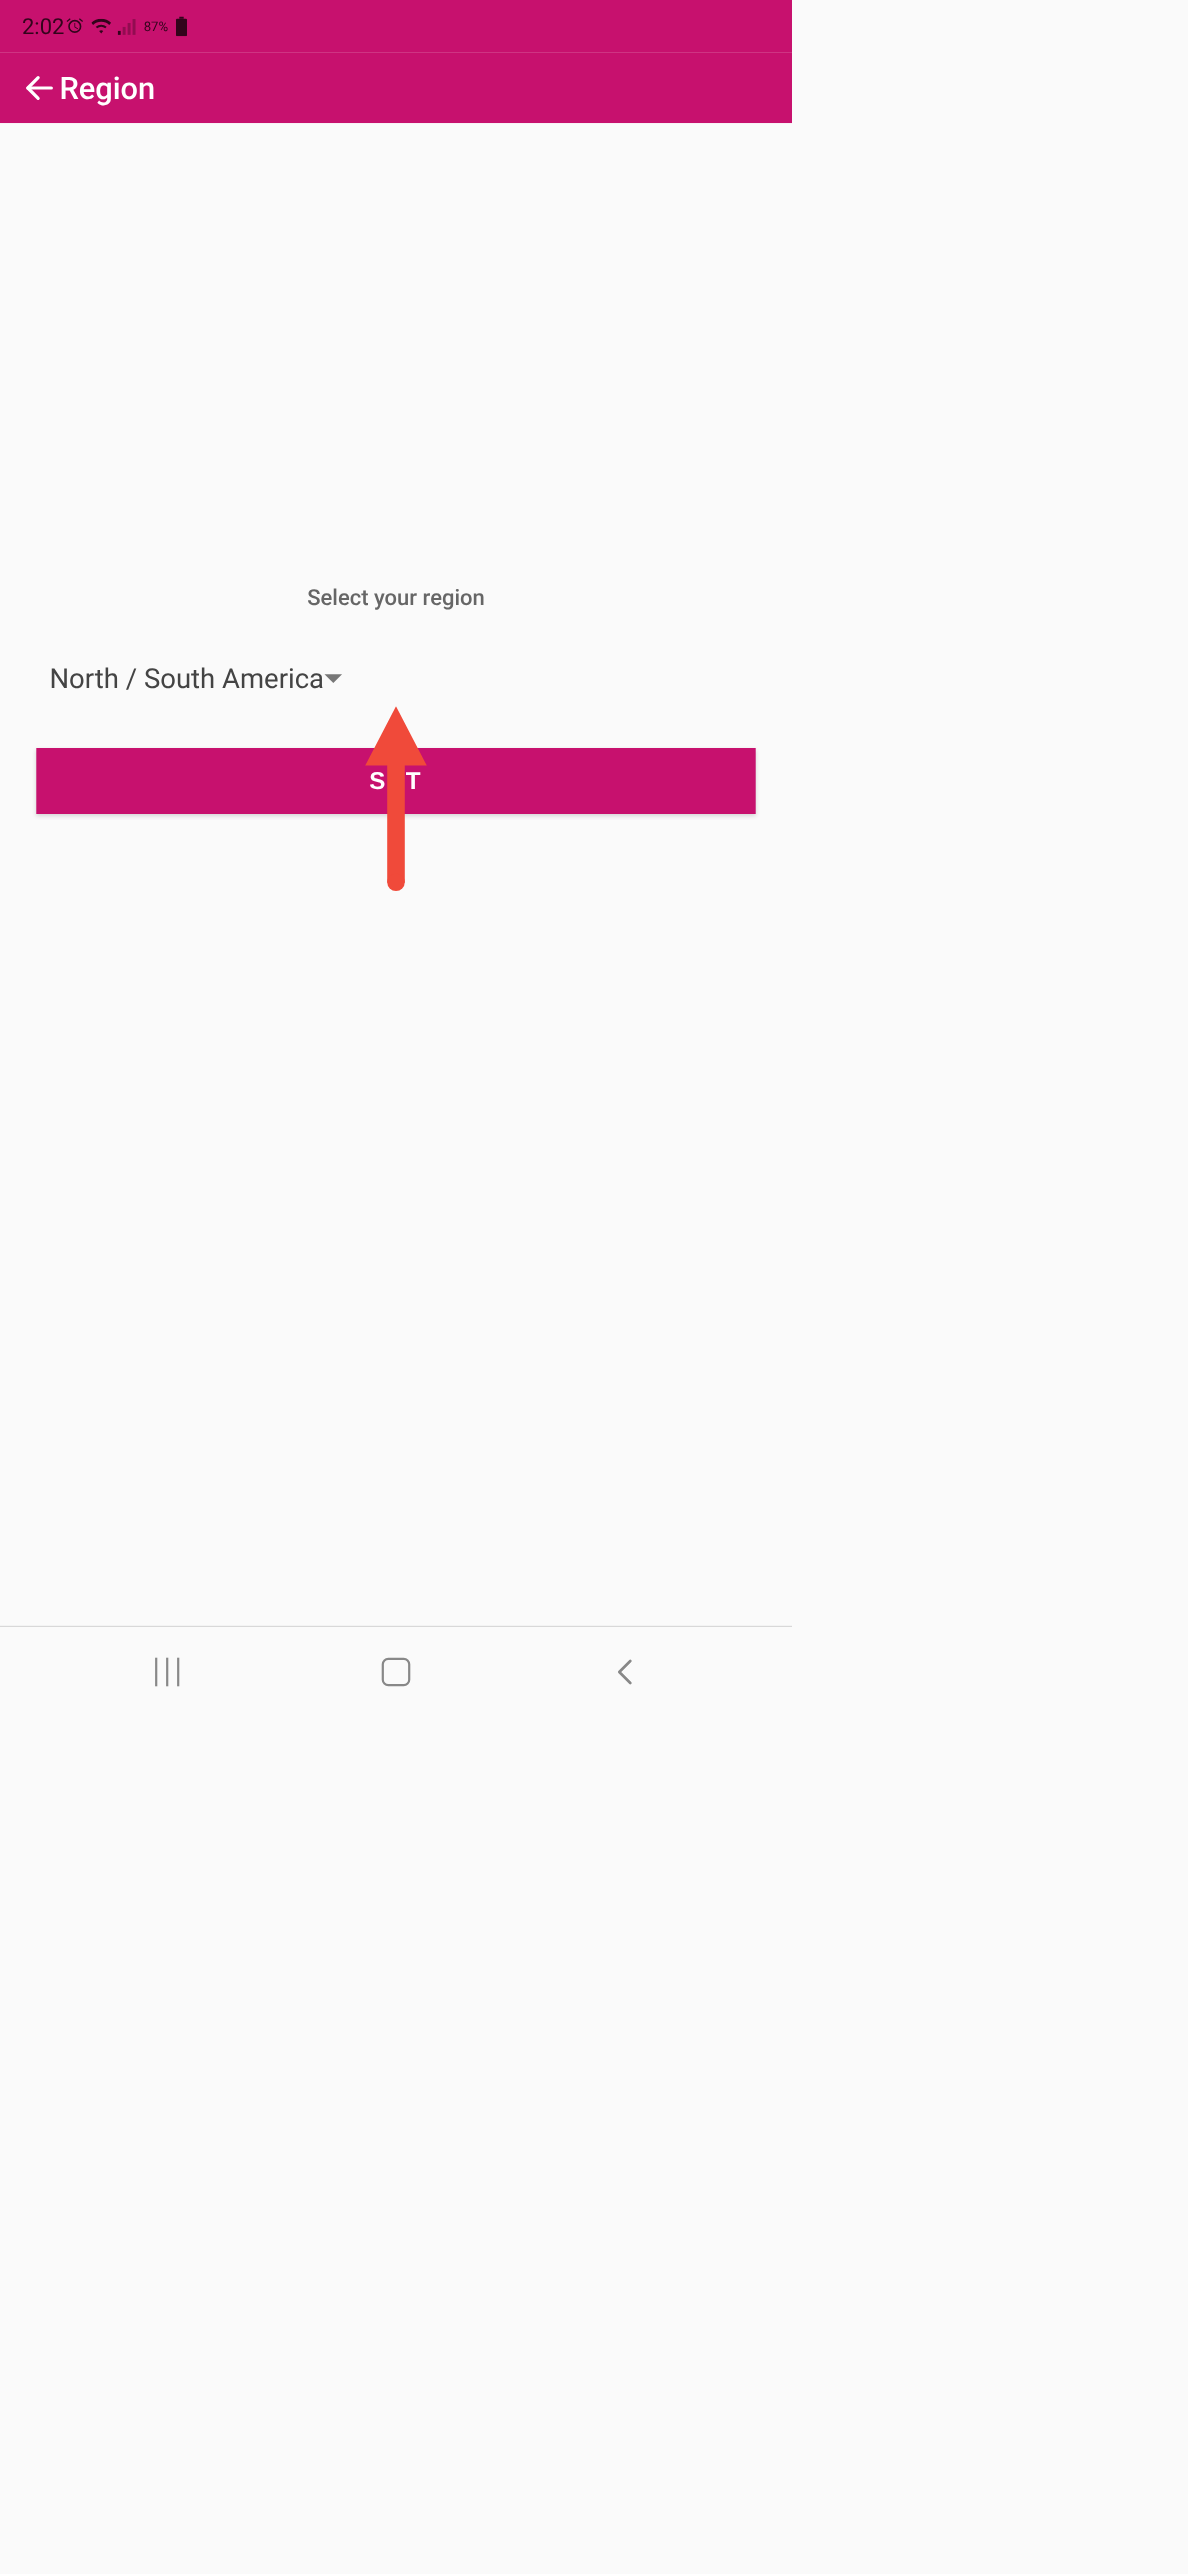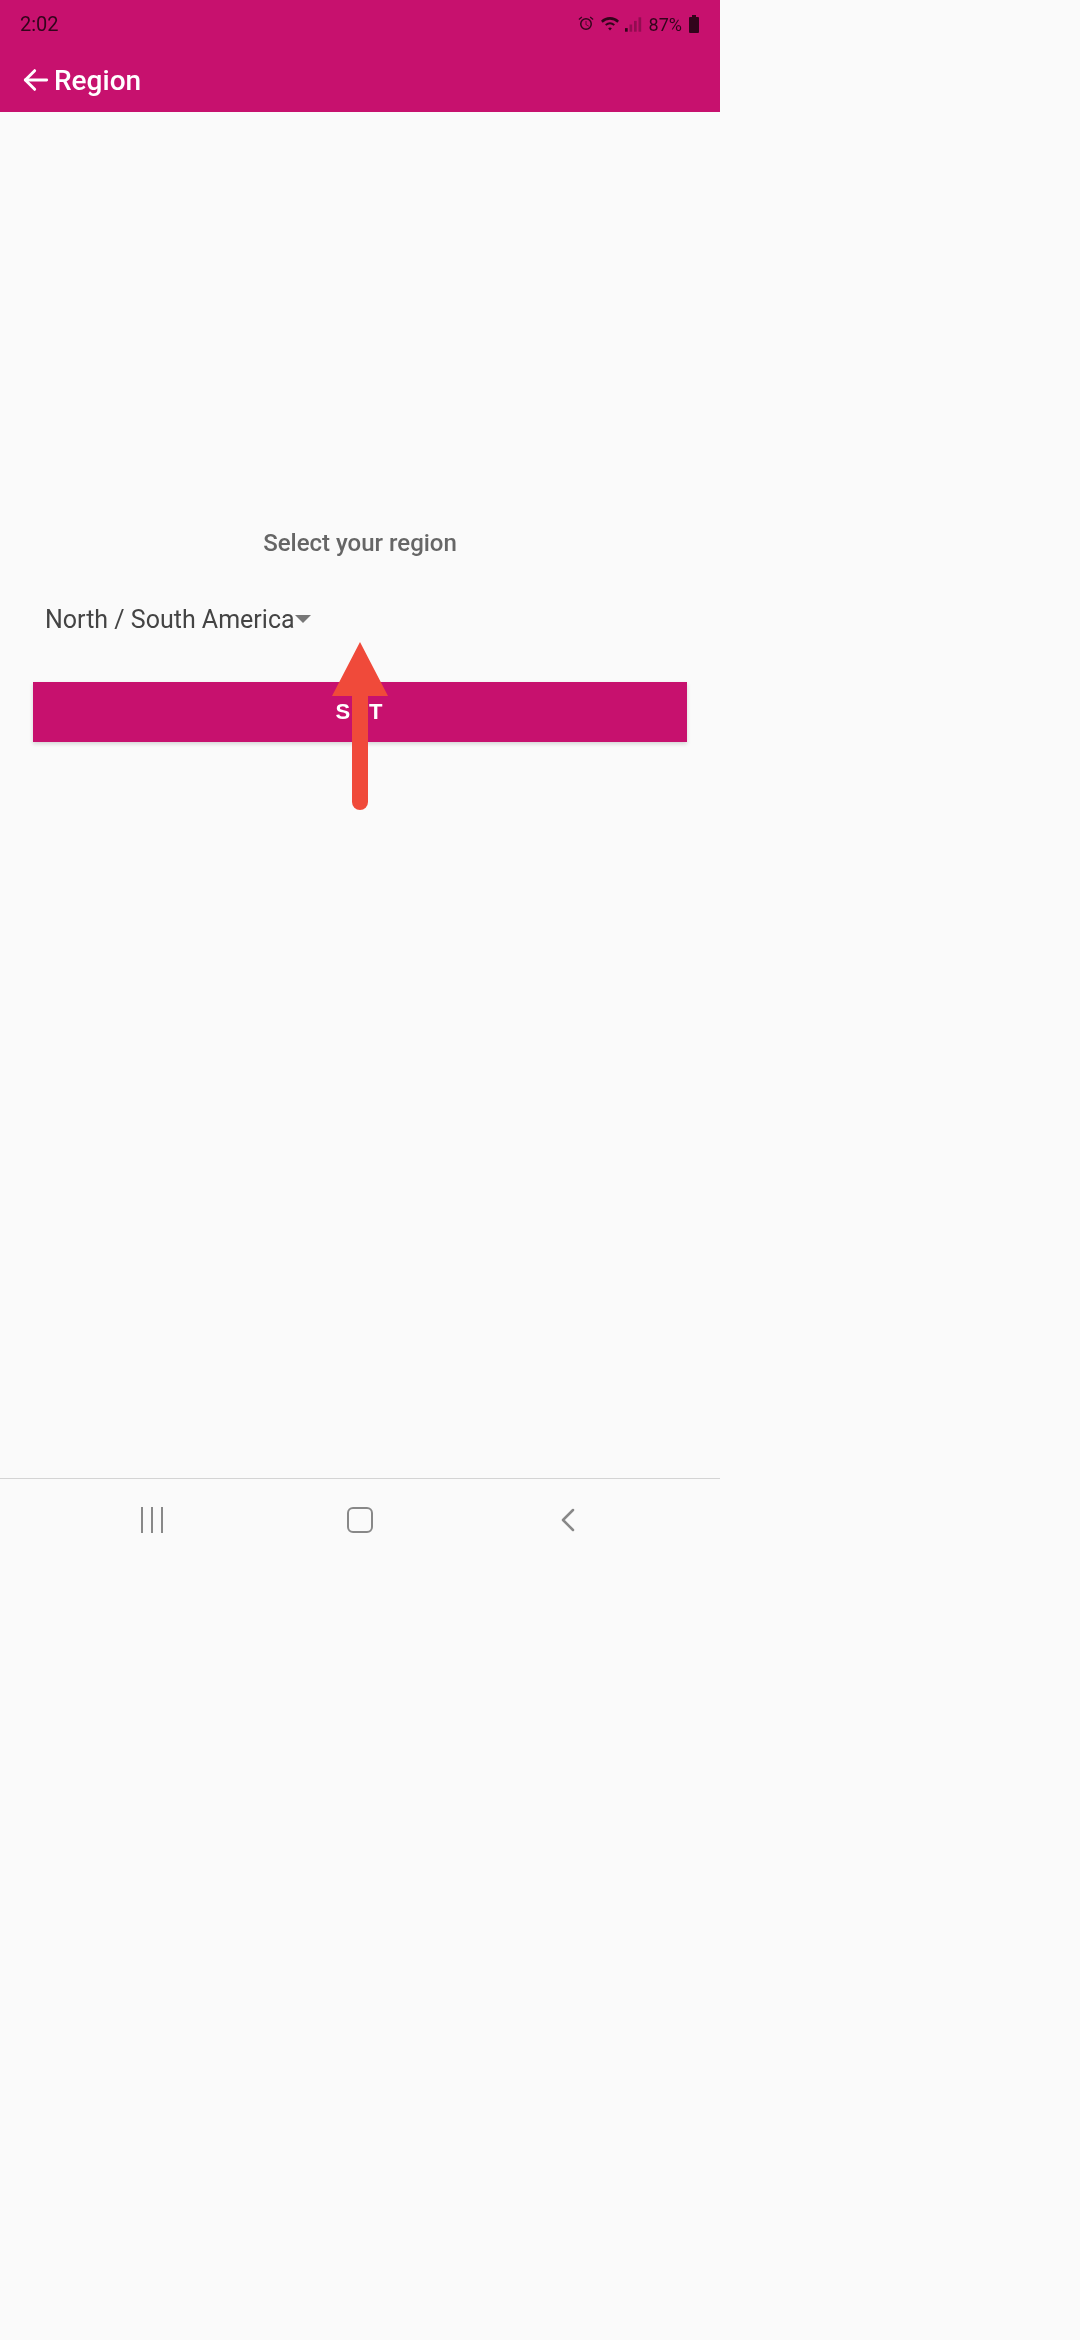--- a/index.html
+++ b/index.html
@@ -14,21 +14,20 @@
       font-family: Roboto, -apple-system, BlinkMacSystemFont, sans-serif;
       background: #fafafa;
       position: relative;
       overflow: hidden;
     }
     
     .status-bar {
       height: 48px;
       background: #c7116e;
       display: flex;
-      justify-content: space-between;
       align-items: center;
       padding: 0 20px;
       color: rgba(0,0,0,0.75);
       font-size: 20px;
     }
     
     .status-left {
       font-weight: 400;
     }
     
@@ -79,21 +78,21 @@
       background: #fafafa;
     }
     
     .content-block {
       width: 100%;
       transform: translateY(-160px);
     }
     
     .prompt-label {
       color: #666666;
-      font-size: 24px;
+      font-size: 20px;
       font-weight: 500;
       text-align: center;
       margin-bottom: 38px;
     }
     
     .region-dropdown {
       display: flex;
       justify-content: flex-start;
       align-items: center;
       padding: 10px 8px 10px 12px;
@@ -188,21 +187,21 @@
       </svg>
     <svg width="18" height="15" viewBox="0 0 24 20">
         <path d="M12 18l2.5-3.1a4 4 0 0 0-5 0L12 18zm-5-6.3a8 8 0 0 1 10 0l1.6-2A10.6 10.6 0 0 0 5.4 9.7l1.6 2zM2.2 7.7a14 14 0 0 1 19.6 0L24 5A17.2 17.2 0 0 0 0 5l2.2 2.7z"></path>
       </svg>
     <svg width="18" height="15" viewBox="0 0 20 16">
         <rect x="0" y="12" width="3" height="4"></rect>
         <rect x="5" y="8" width="3" height="8" opacity="0.35"></rect>
         <rect x="10" y="4" width="3" height="12" opacity="0.35"></rect>
         <rect x="15" y="0" width="3" height="16" opacity="0.35"></rect>
       </svg>
-    <span style="font-size:18px">87%</span>
+    <span style="font-size:12px">87%</span>
     <svg width="12" height="18" viewBox="0 0 12 18">
         <rect x="4" y="0" width="4" height="2"></rect>
         <rect x="1" y="2" width="10" height="16" rx="1"></rect>
       </svg>
   </div>
 </div>
 
 <div class="app-bar">
   <div class="back-button">
     <svg width="32" height="32" viewBox="0 0 24 24" fill="none" stroke="#fff" stroke-width="2.2" stroke-linecap="round" stroke-linejoin="round">

